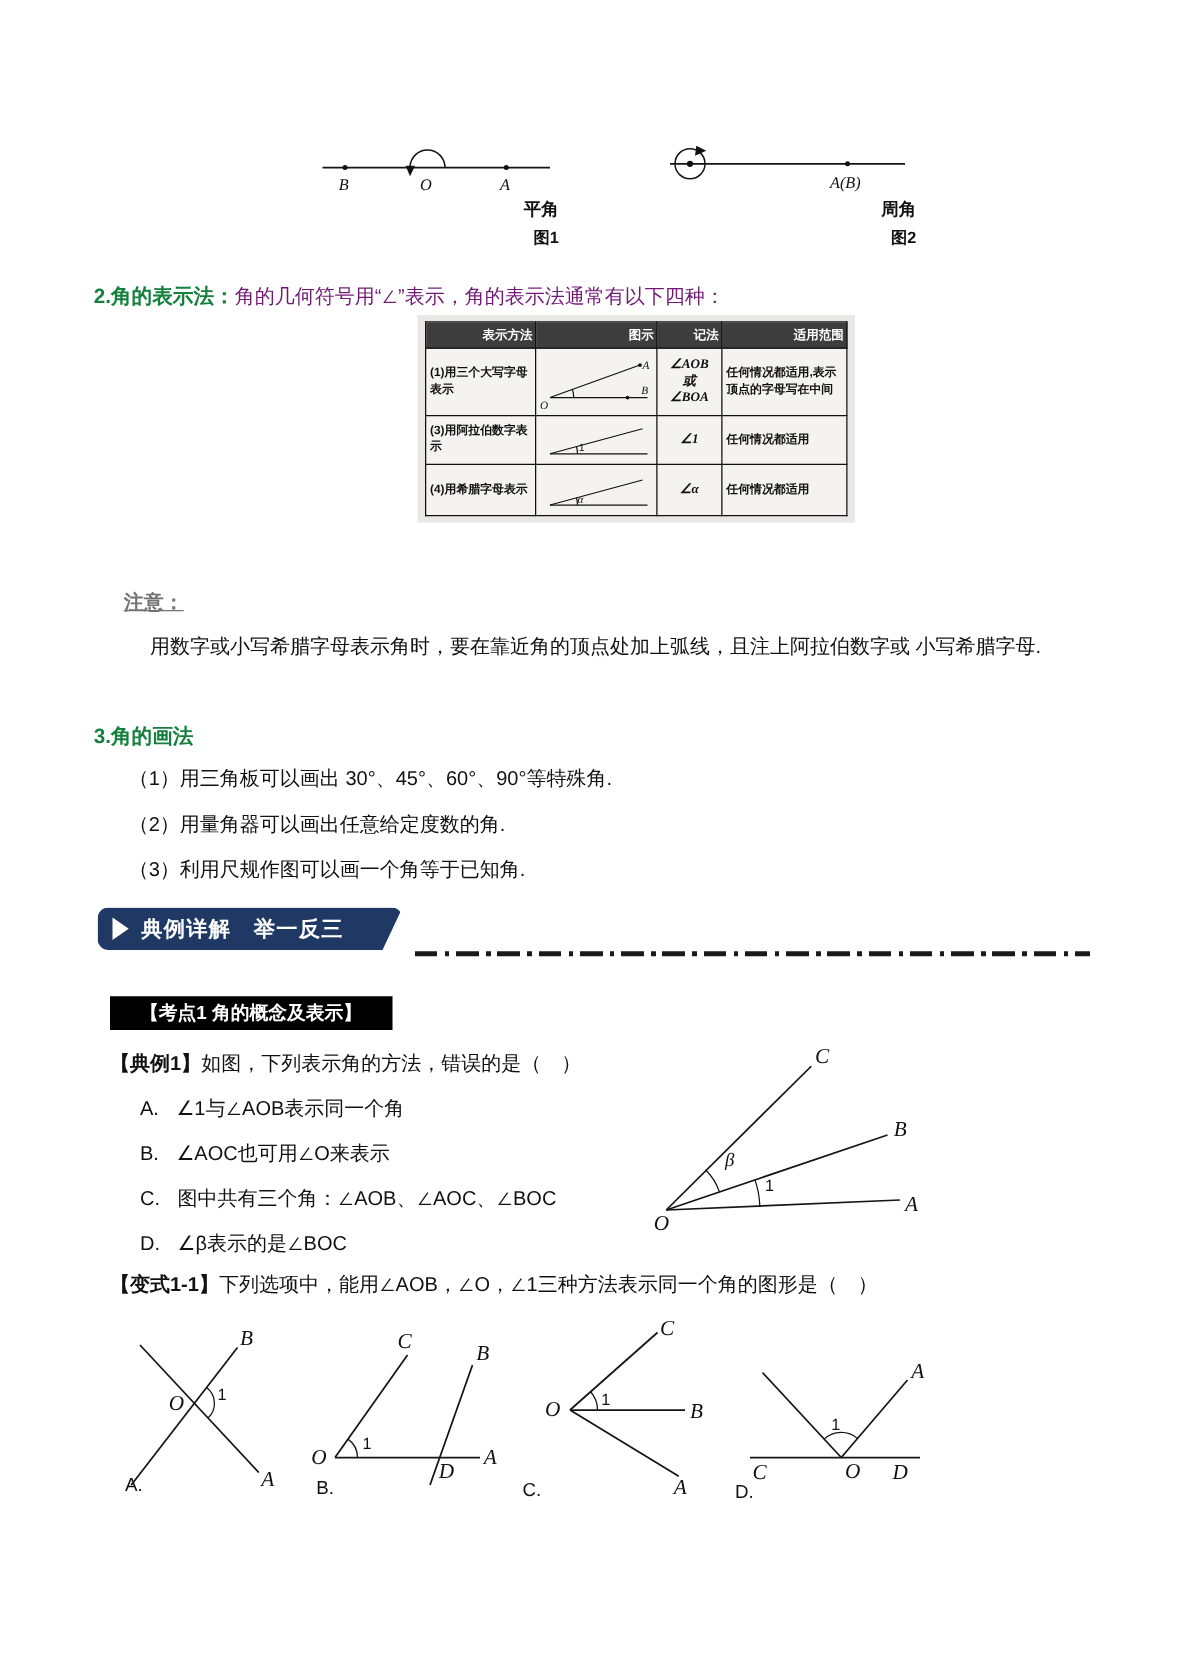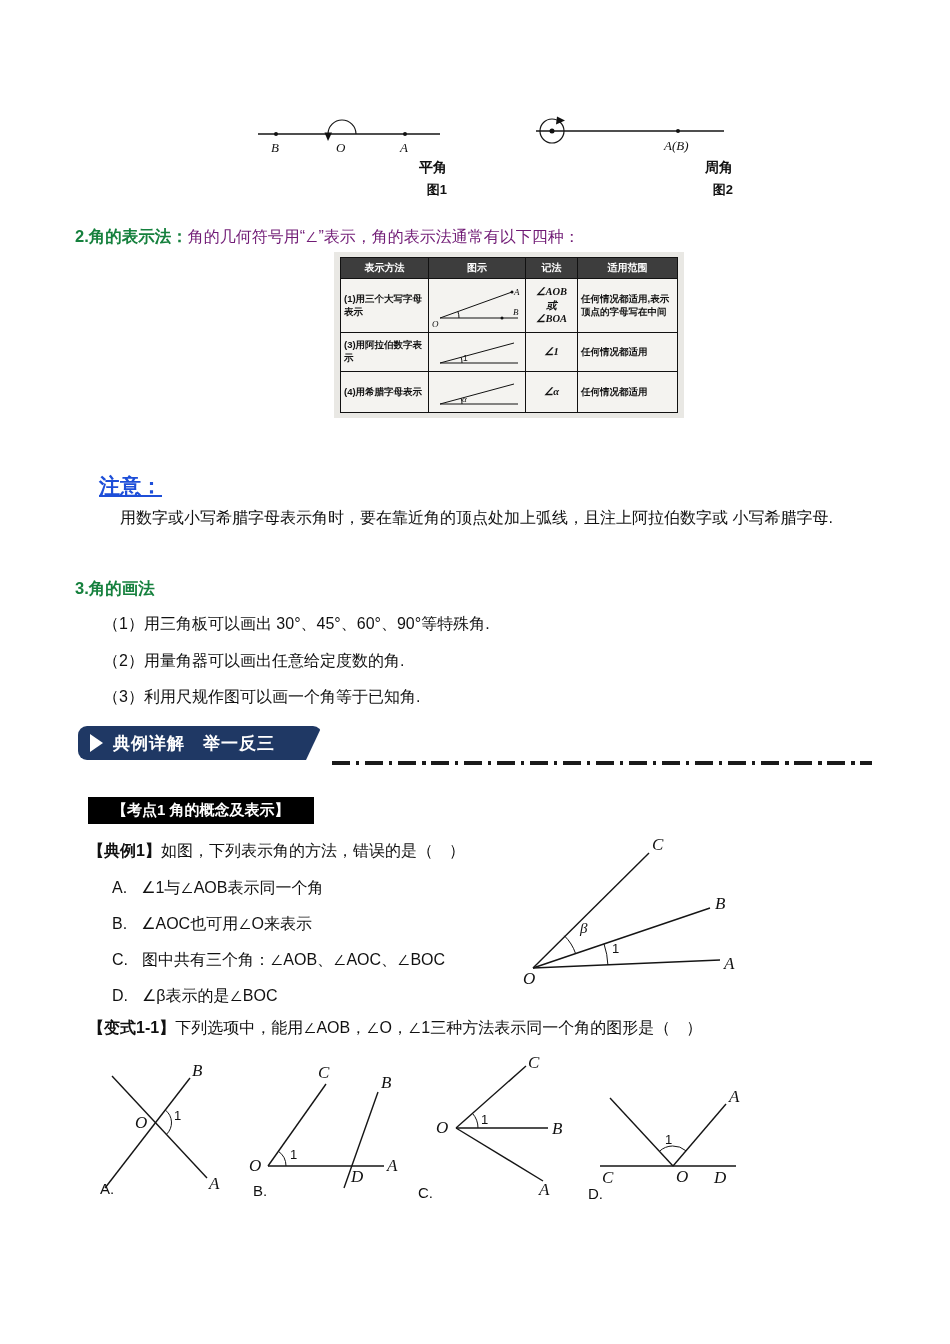--- a/index.html
+++ b/index.html
@@ -22,31 +22,31 @@
 
   
   .blue-head { color:#15803d; font-weight:bold; font-size:16.5px; }
   .body-text { font-size:16px; color:#701a75; }
 
   
   .scan { background:#e9e8e4; padding:5px 6px; }
   .ntable { border-collapse:collapse; background:#f4f3f0; }
   .ntable th {
     background:#3d3d3d; color:#fff; border:1px solid #111;
-    font-size:10px; font-weight:bold; padding:3px 2px;
+    font-size:10px; font-weight:bold; padding:3px 2px;text-align:right;
   }
   .ntable td { border:1px solid #111; padding:2px 3px; vertical-align:middle; }
   .c-method { width:88px; font-size:9.5px; font-weight:bold; line-height:1.35; }
   .c-fig    { width:96px; text-align:center; }
   .c-note   { width:52px; text-align:center; }
   .c-scope  { width:100px; font-size:9.5px; font-weight:bold; line-height:1.35; }
   .nt { font-family:"Liberation Serif", serif; font-style:italic; font-weight:bold; font-size:10.5px; line-height:1.3; }
 
   
-  .note-label { color:#1d4ed8; font-weight:bold; font-size:21px; text-decoration:underline; }
+  .note-label { color:#737373; font-weight:bold; font-size:16px; text-decoration:underline; }
   .note-body  { font-size:16px; line-height:40px; text-indent:32px; width:784px; }
 
   .sec3-items { font-size:16px; line-height:36.5px; }
 
   
   .banner {
     display:flex; align-items:center; gap:10px;
     background:#1f3864; color:#fff; height:34px; width:244px;
     padding:0 26px 0 12px; border-radius:9px;
     clip-path:polygon(0 0, 100% 0, calc(100% - 16px) 100%, 0 100%);

